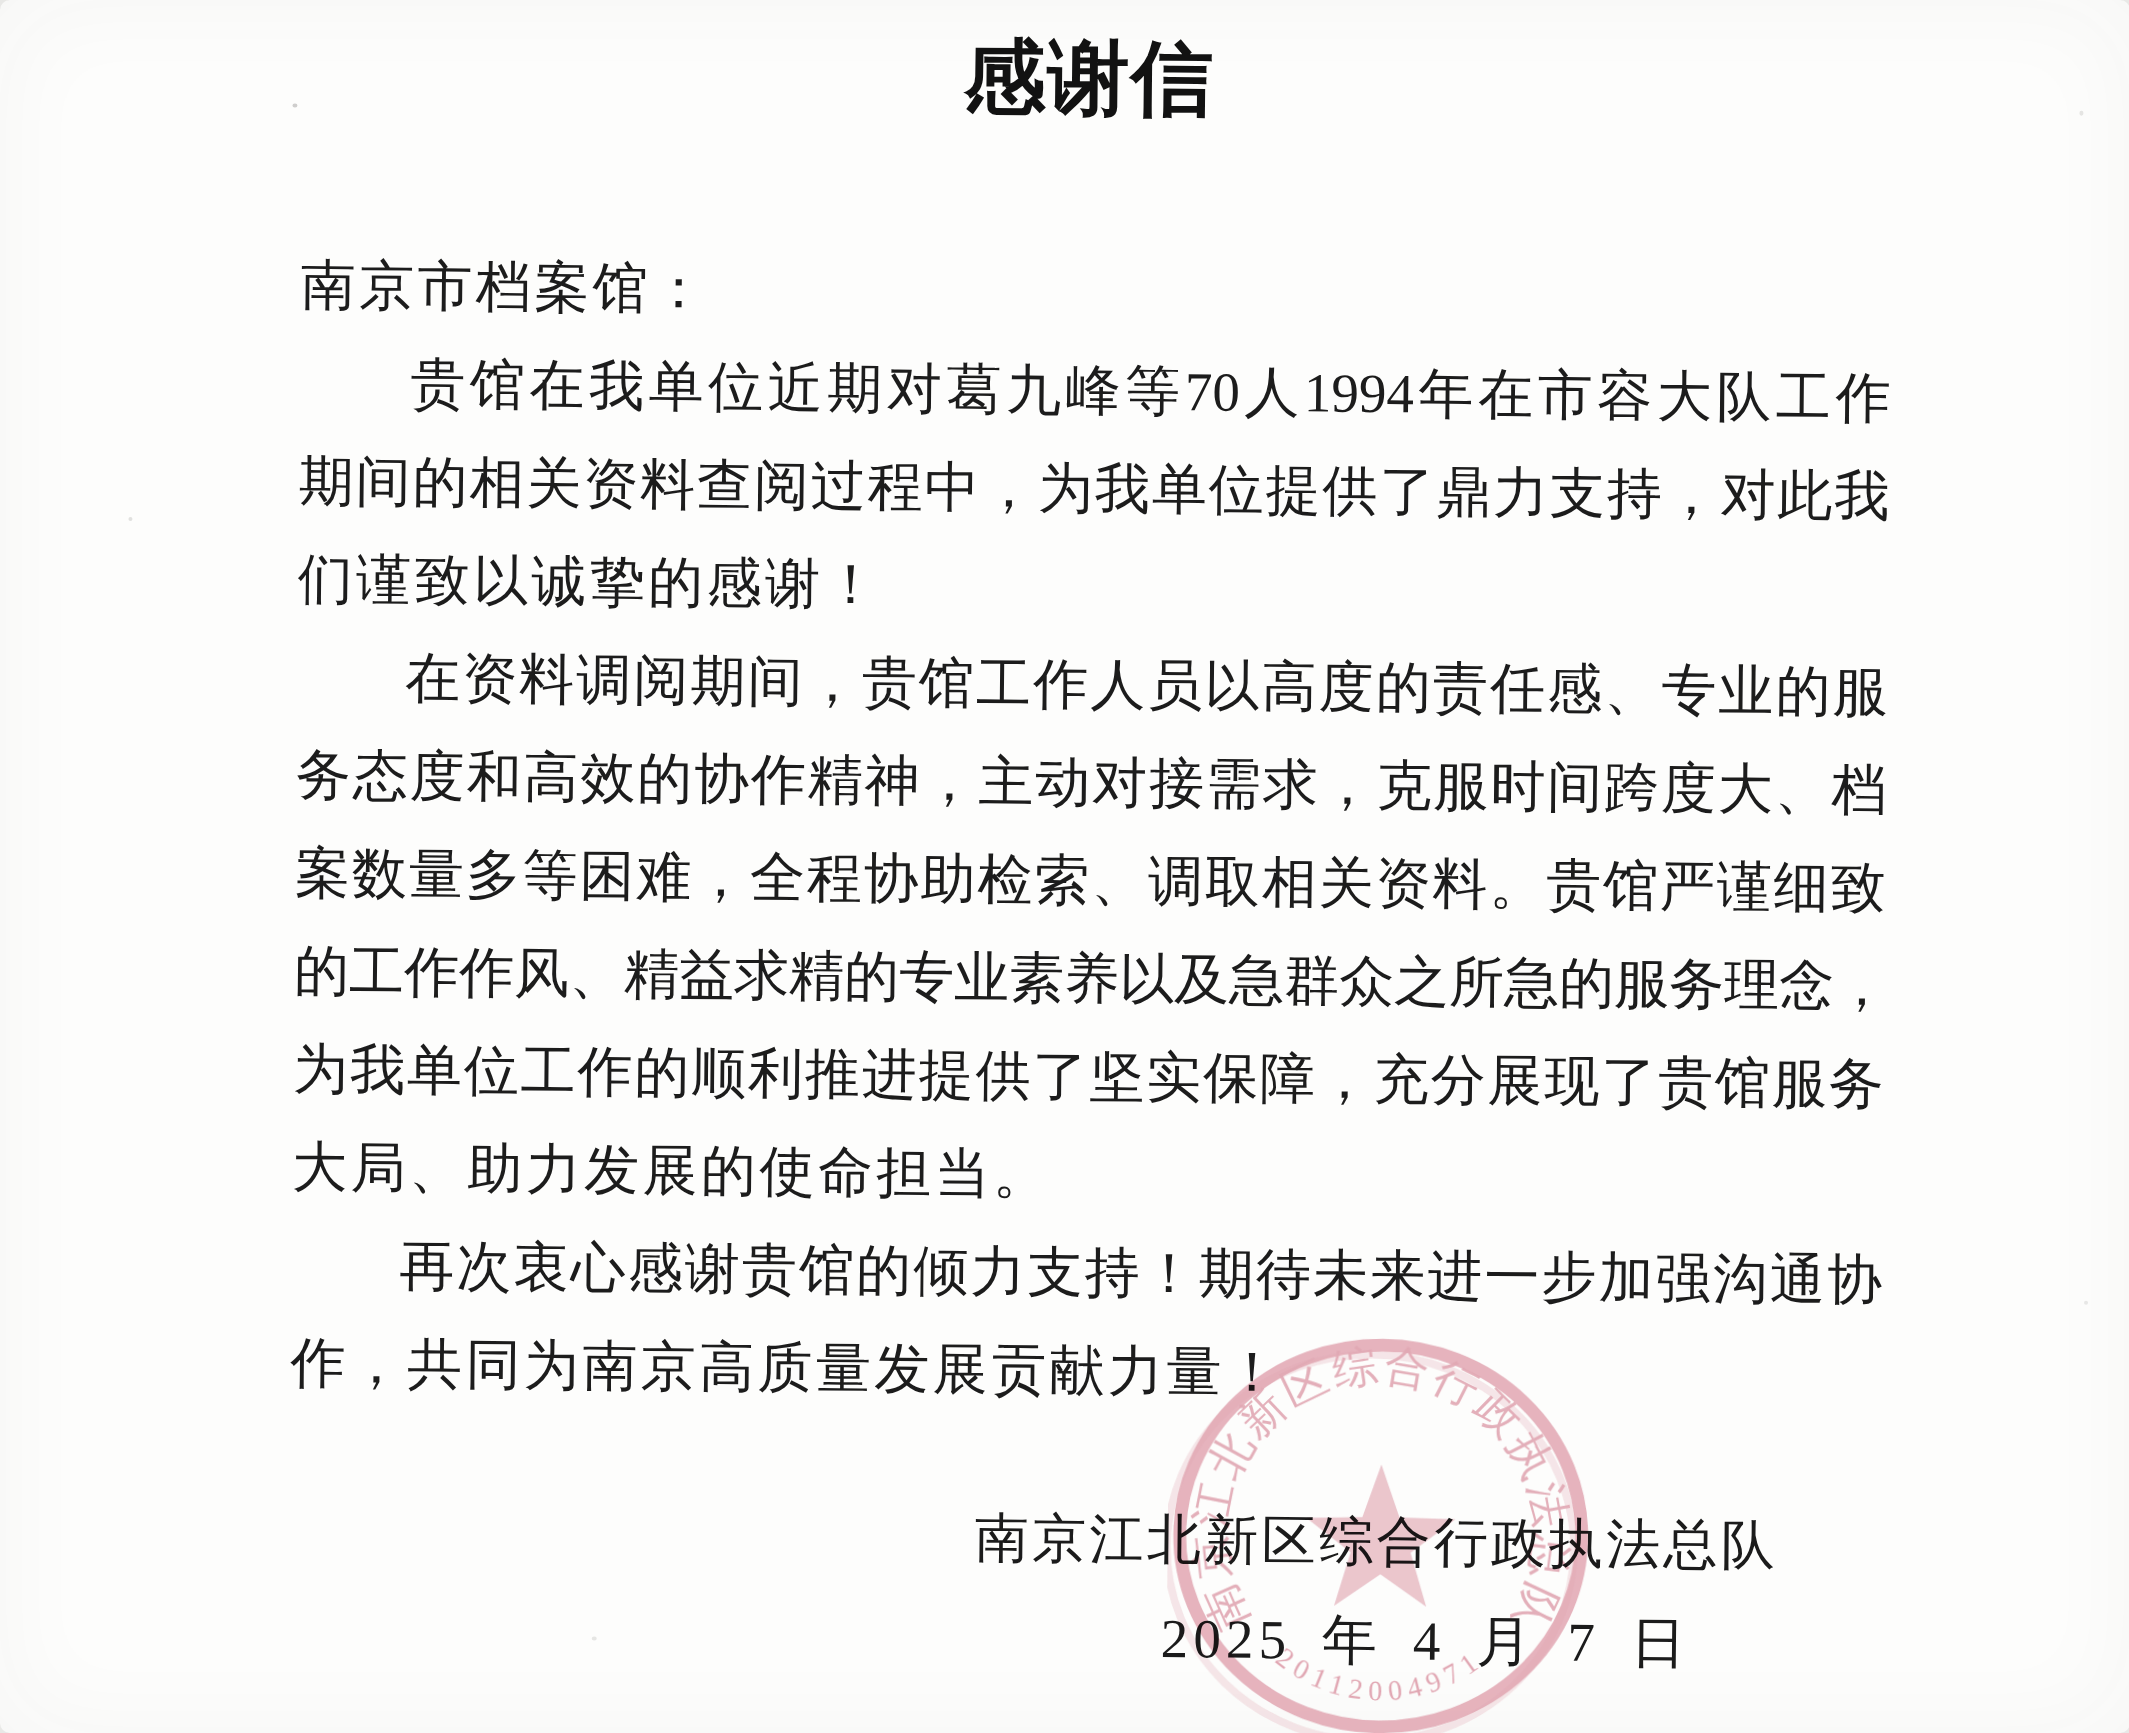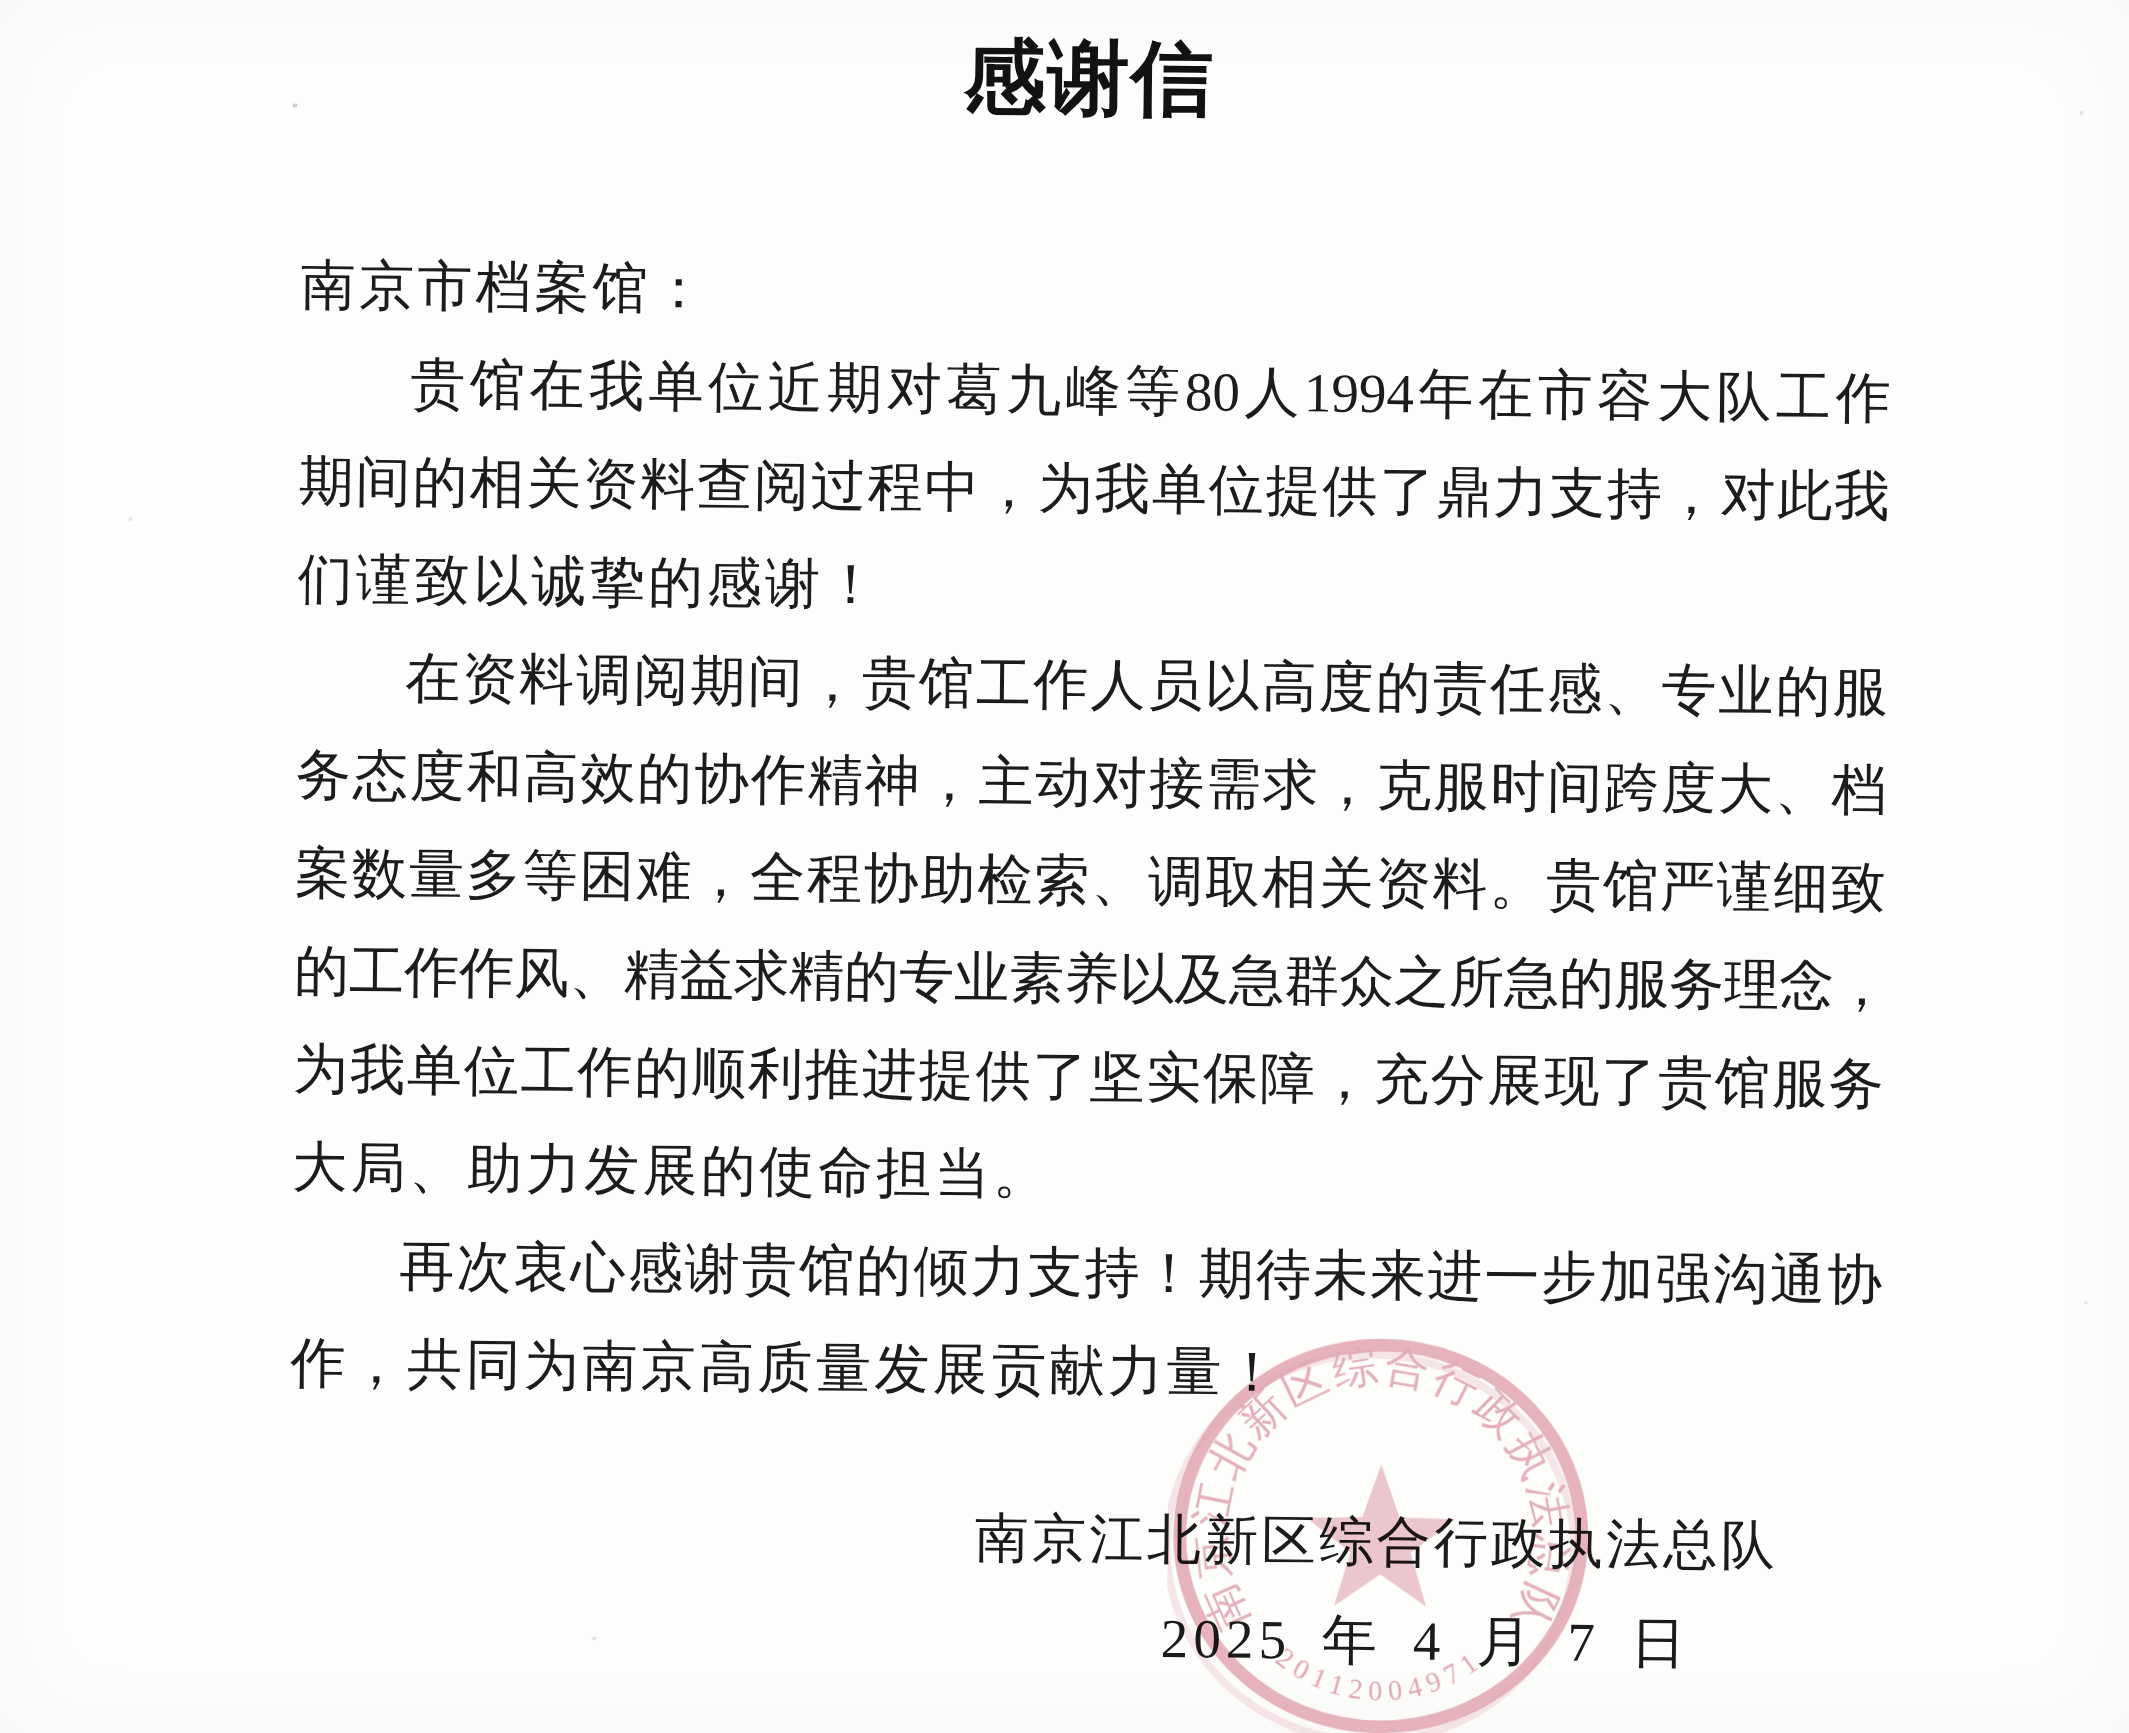--- a/index.html
+++ b/index.html
@@ -4,20 +4,21 @@
 <style>
   html,body{margin:0;padding:0;}
   body{
     width:2130px;height:1733px;overflow:hidden;background:#e8e8e6;
     font-family:"Liberation Serif","DejaVu Serif",serif;
   }
   .page{
     position:absolute;left:0;top:0;width:2130px;height:1733px;
     background:#fdfdfc;overflow:hidden;color:#1e1e1e;
     box-shadow:inset 0 0 102px rgba(60,55,50,.035);
+    border-radius:10px;
   }
   .sheet{position:absolute;inset:0;transform:rotate(0.55deg);transform-origin:50% 45%;}
 
   .title{
     position:absolute;left:957px;top:32px;
     font-size:82px;font-weight:bold;letter-spacing:1.7px;color:#121212;
     white-space:nowrap;line-height:94px;
   }
 
   .bodyblock{position:absolute;left:296px;top:244px;width:1591px;}
@@ -63,21 +64,21 @@
           <span>我</span>
           <span>单</span>
           <span>位</span>
           <span>近</span>
           <span>期</span>
           <span>对</span>
           <span>葛</span>
           <span>九</span>
           <span>峰</span>
           <span>等</span>
-          <span>80</span>
+          <span>70</span>
           <span>人</span>
           <span>1994</span>
           <span>年</span>
           <span>在</span>
           <span>市</span>
           <span>容</span>
           <span>大</span>
           <span>队</span>
           <span>工</span>
           <span>作</span>

